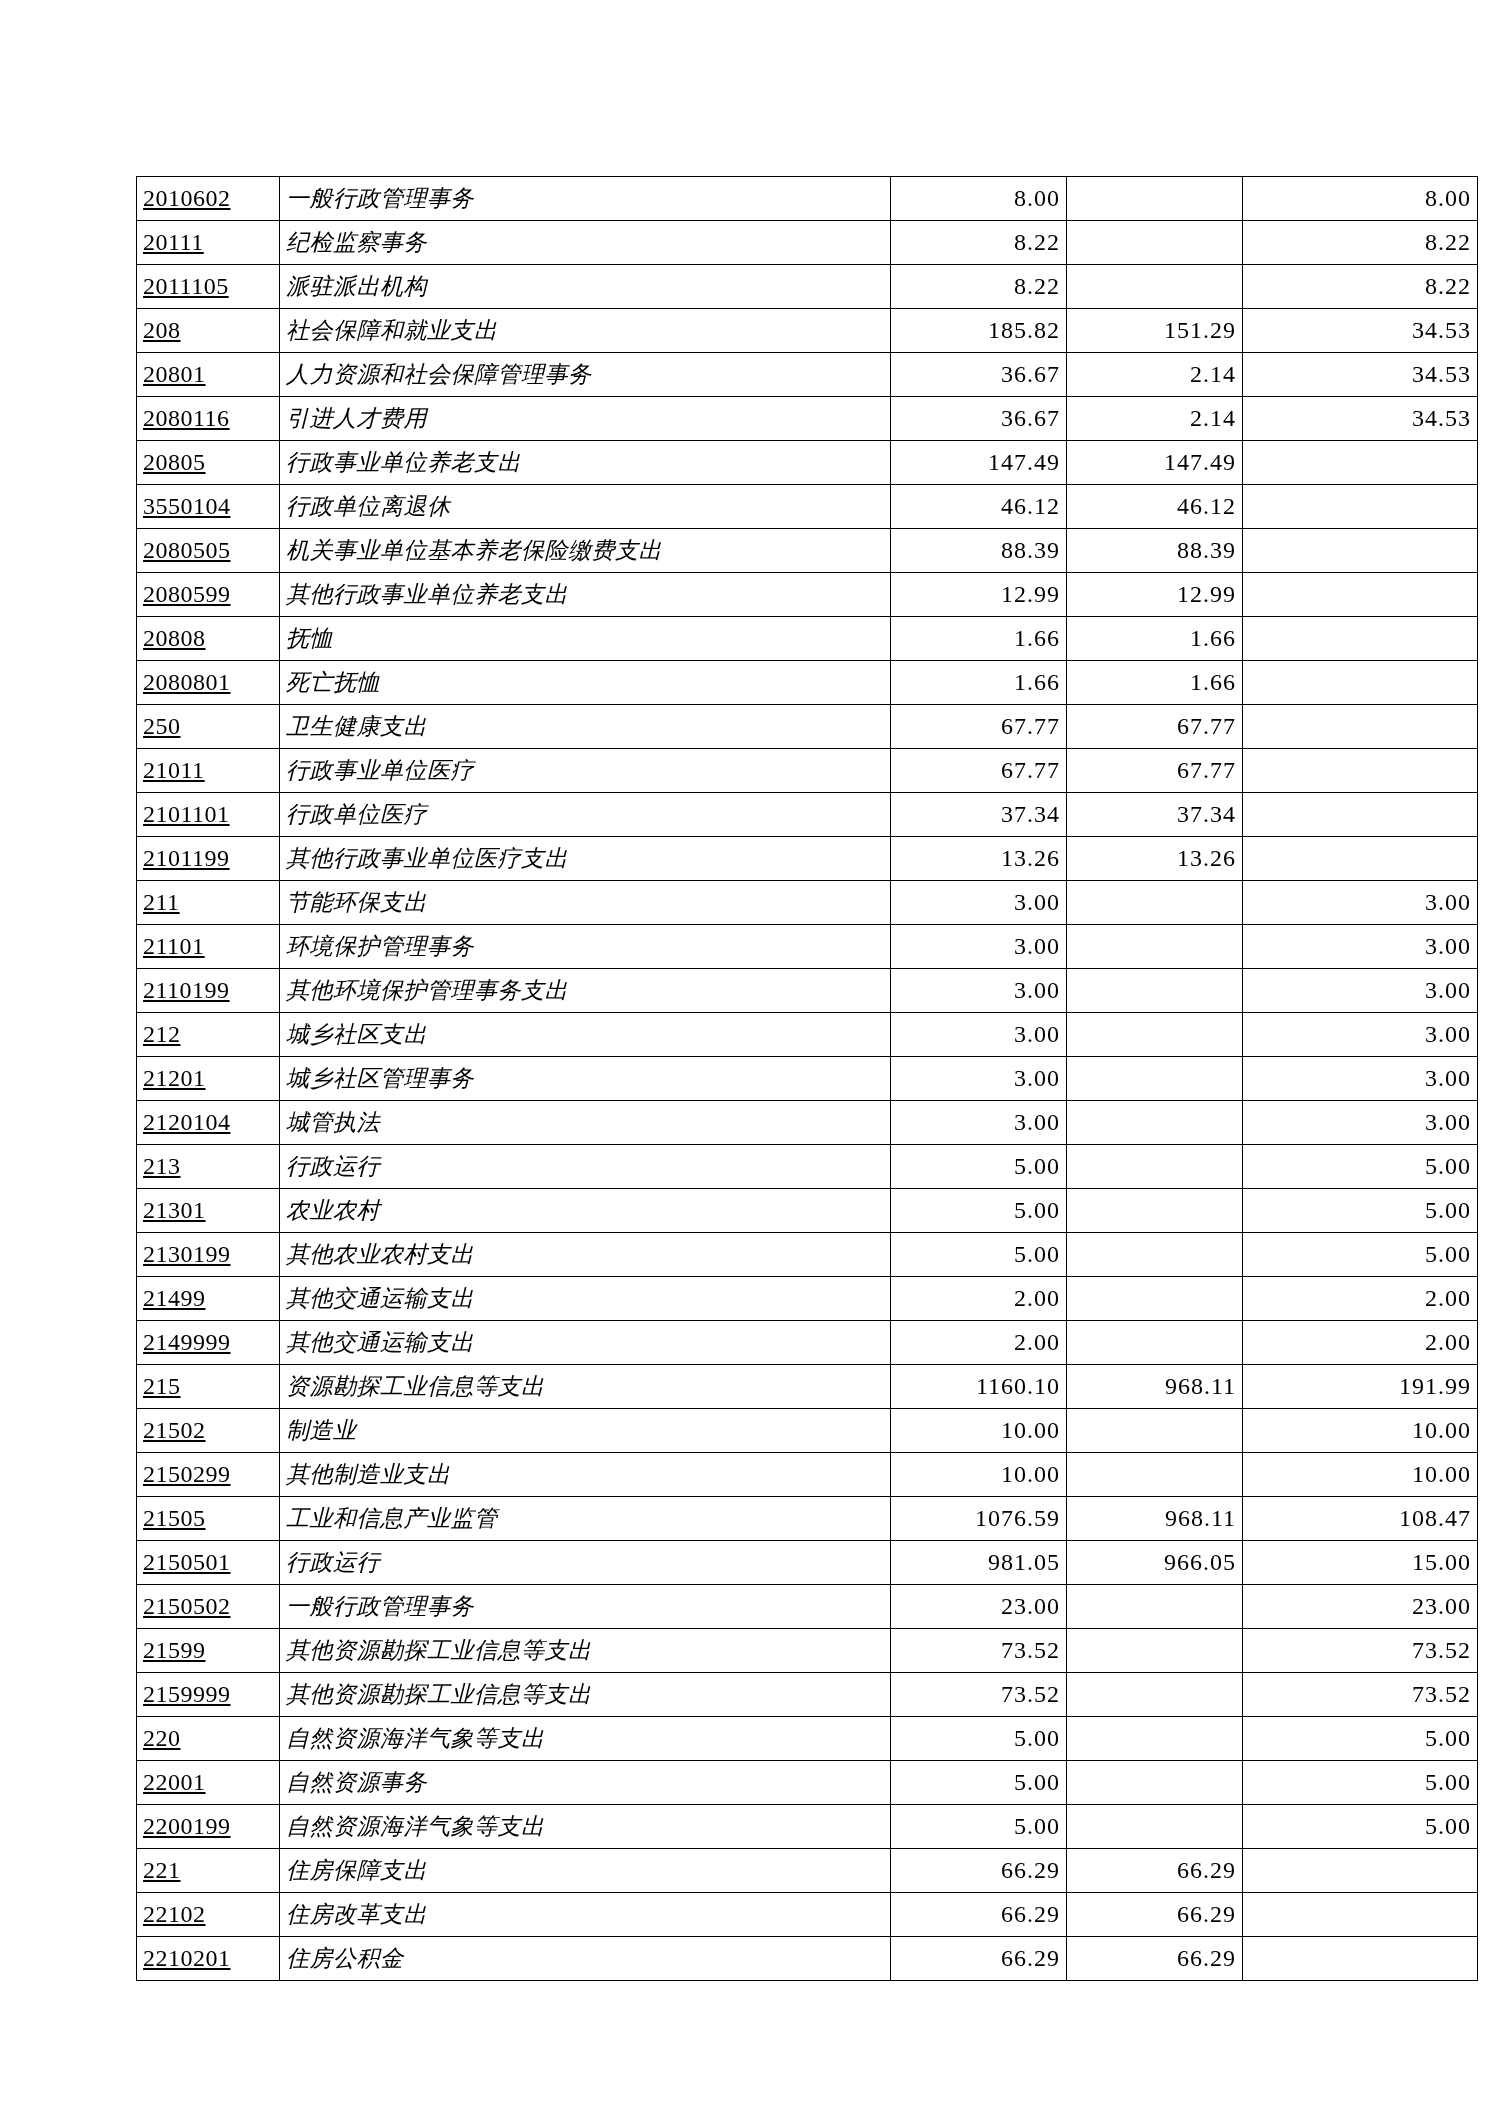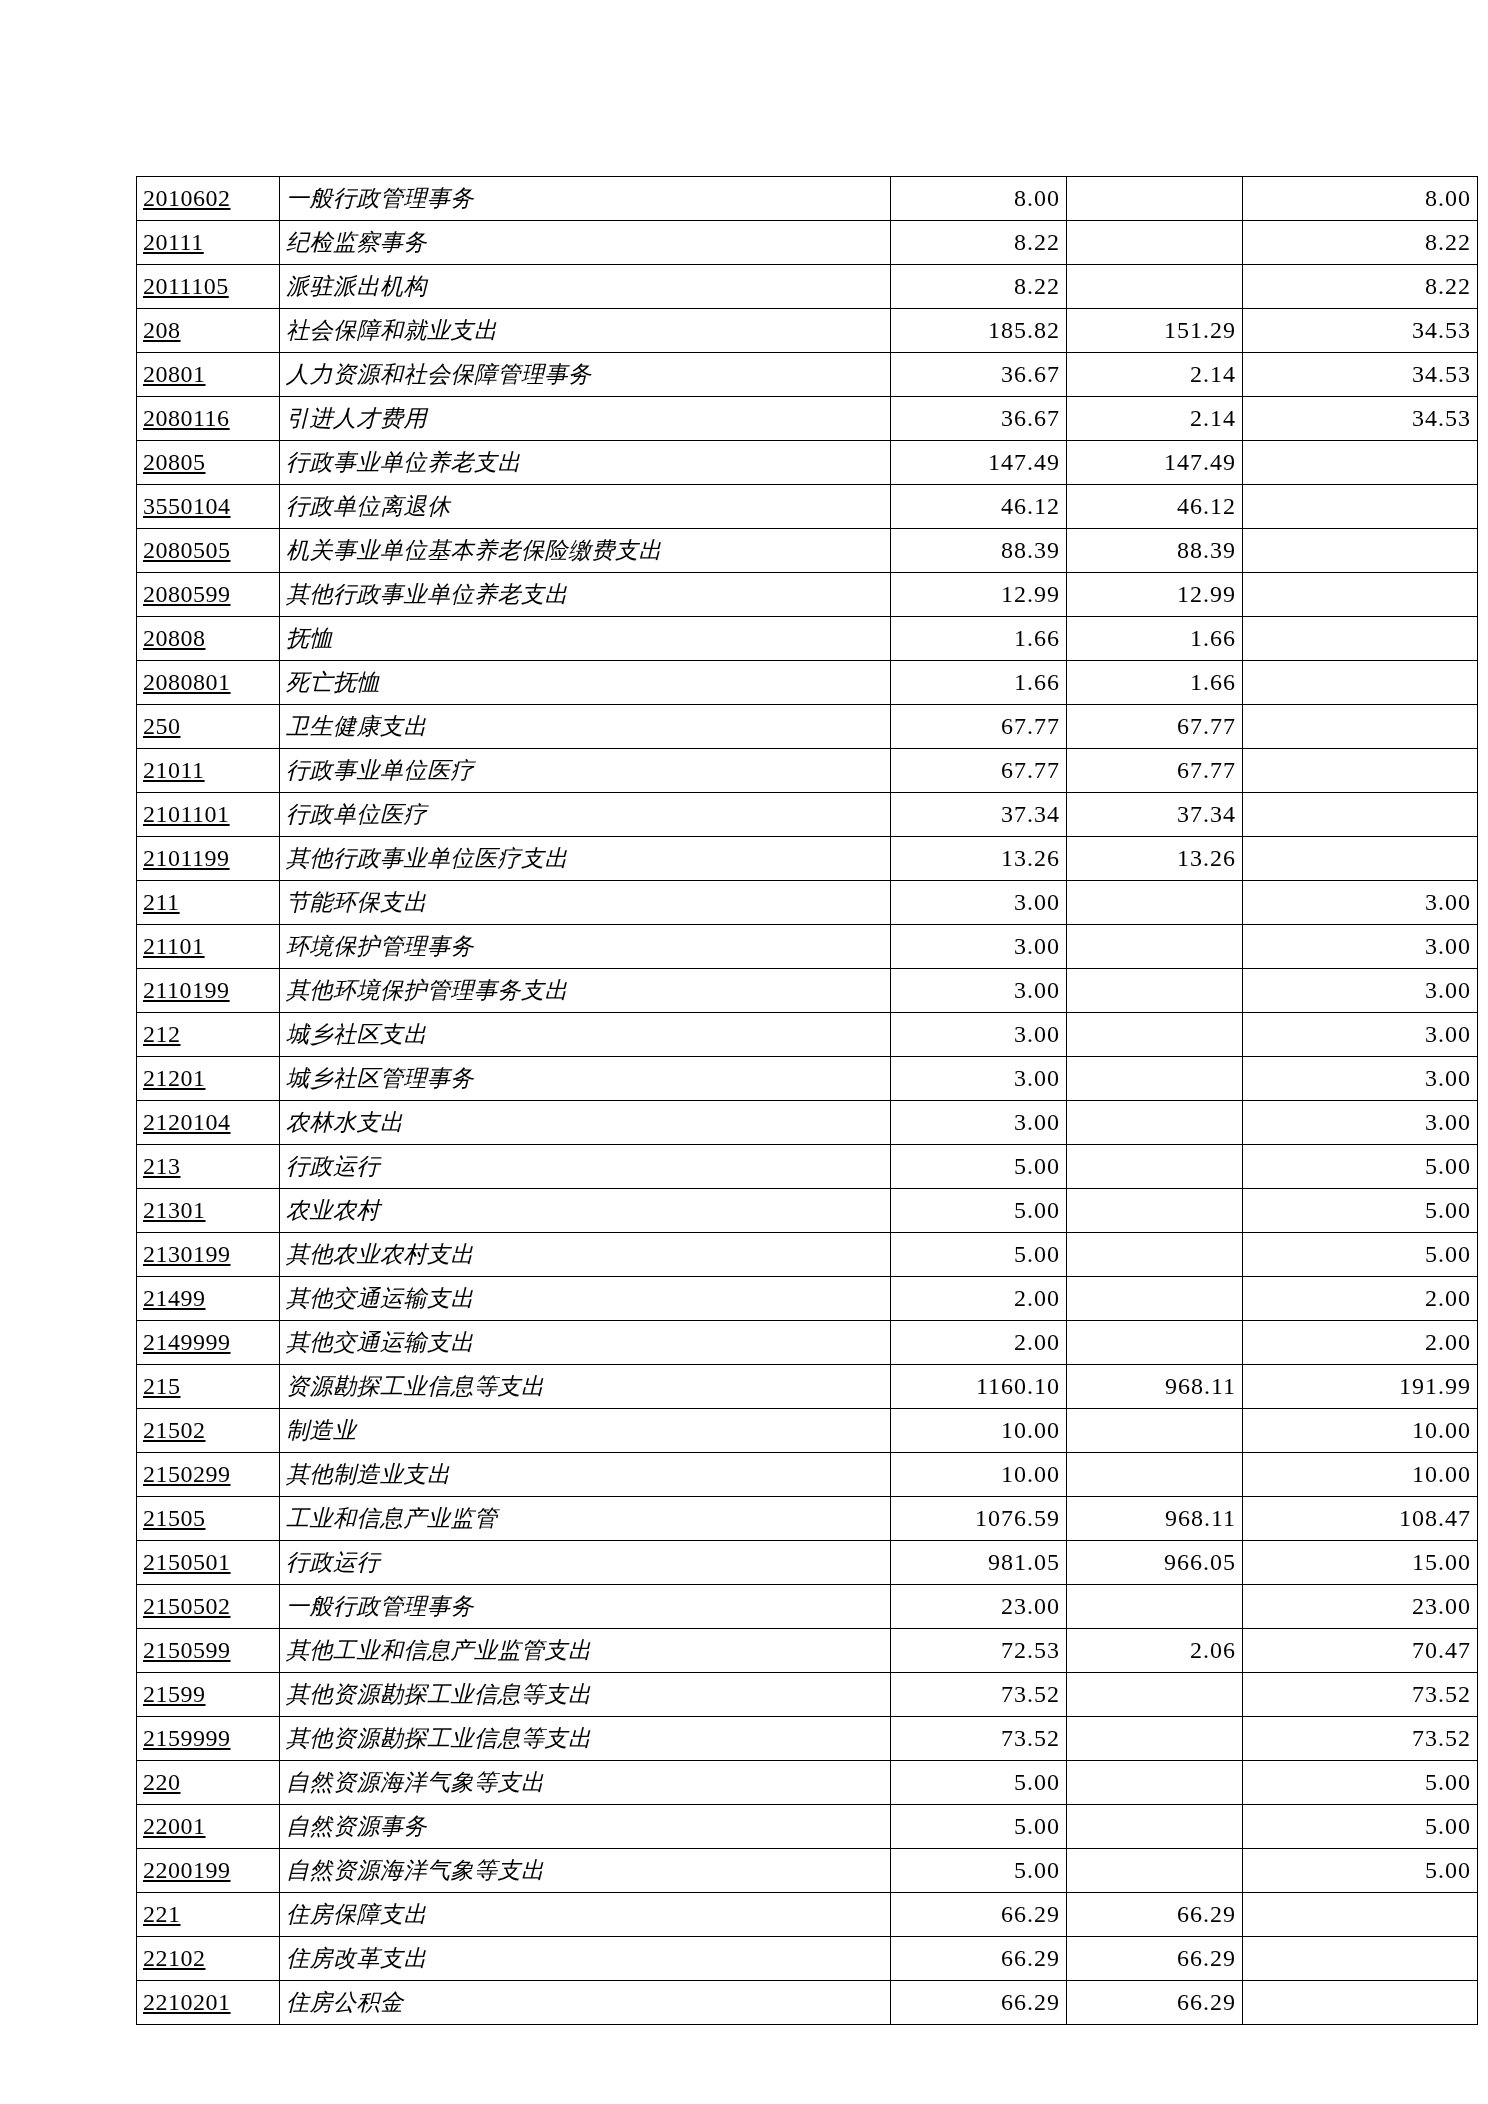--- a/index.html
+++ b/index.html
@@ -214,21 +214,21 @@
           </tr>
           <tr>
             <td class="code">21201</td>
             <td class="name">城乡社区管理事务</td>
             <td class="num">3.00</td>
             <td class="num"></td>
             <td class="num wide">3.00</td>
           </tr>
           <tr>
             <td class="code">2120104</td>
-            <td class="name">农林水支出</td>
+            <td class="name">城管执法</td>
             <td class="num">3.00</td>
             <td class="num"></td>
             <td class="num wide">3.00</td>
           </tr>
           <tr>
             <td class="code">213</td>
             <td class="name">行政运行</td>
             <td class="num">5.00</td>
             <td class="num"></td>
             <td class="num wide">5.00</td>
@@ -295,27 +295,20 @@
             <td class="num">981.05</td>
             <td class="num">966.05</td>
             <td class="num wide">15.00</td>
           </tr>
           <tr>
             <td class="code">2150502</td>
             <td class="name">一般行政管理事务</td>
             <td class="num">23.00</td>
             <td class="num"></td>
             <td class="num wide">23.00</td>
-          </tr>
-          <tr>
-            <td class="code">2150599</td>
-            <td class="name">其他工业和信息产业监管支出</td>
-            <td class="num">72.53</td>
-            <td class="num">2.06</td>
-            <td class="num wide">70.47</td>
           </tr>
           <tr>
             <td class="code">21599</td>
             <td class="name">其他资源勘探工业信息等支出</td>
             <td class="num">73.52</td>
             <td class="num"></td>
             <td class="num wide">73.52</td>
           </tr>
           <tr>
             <td class="code">2159999</td>

